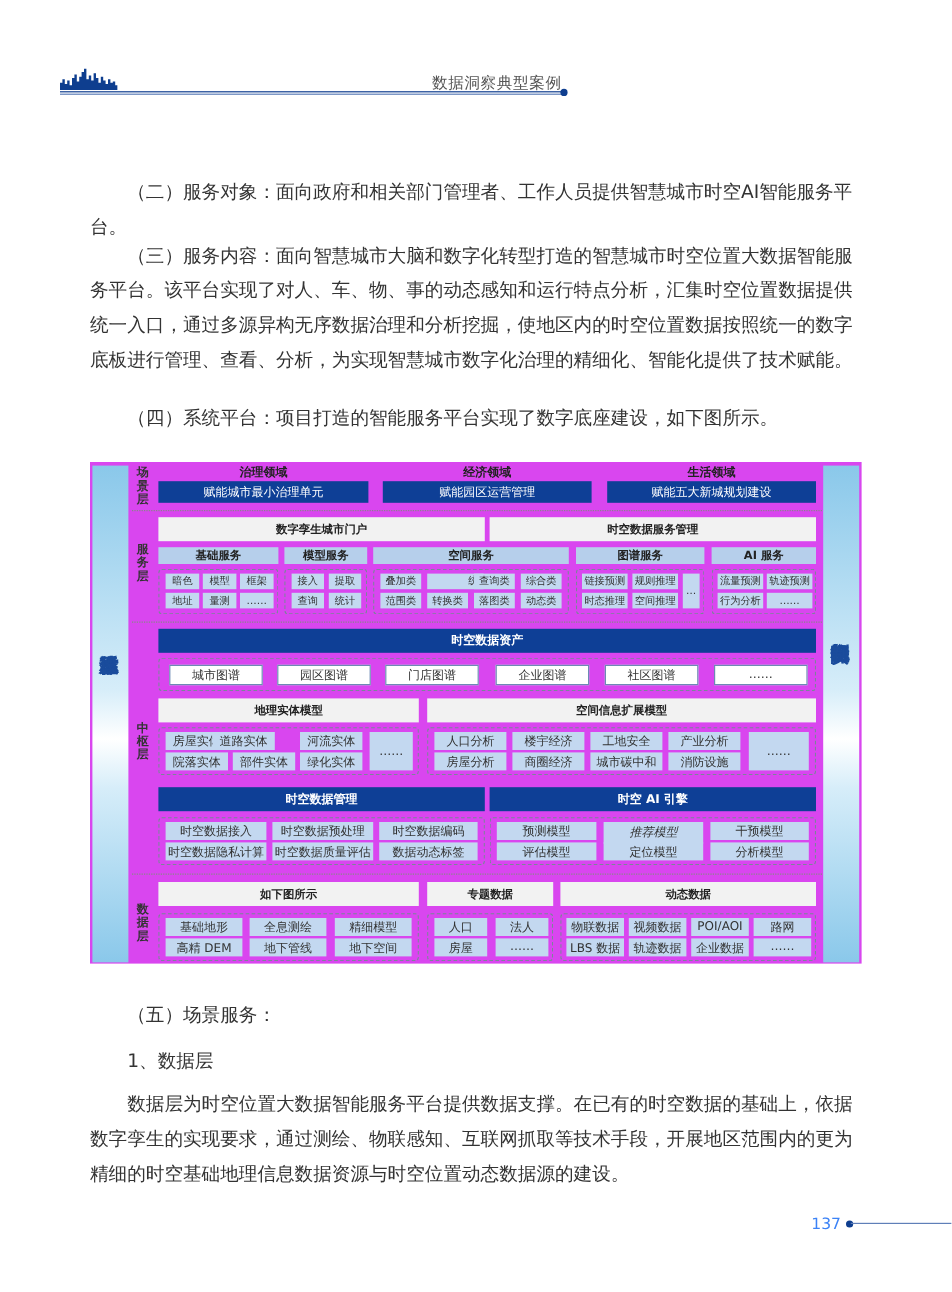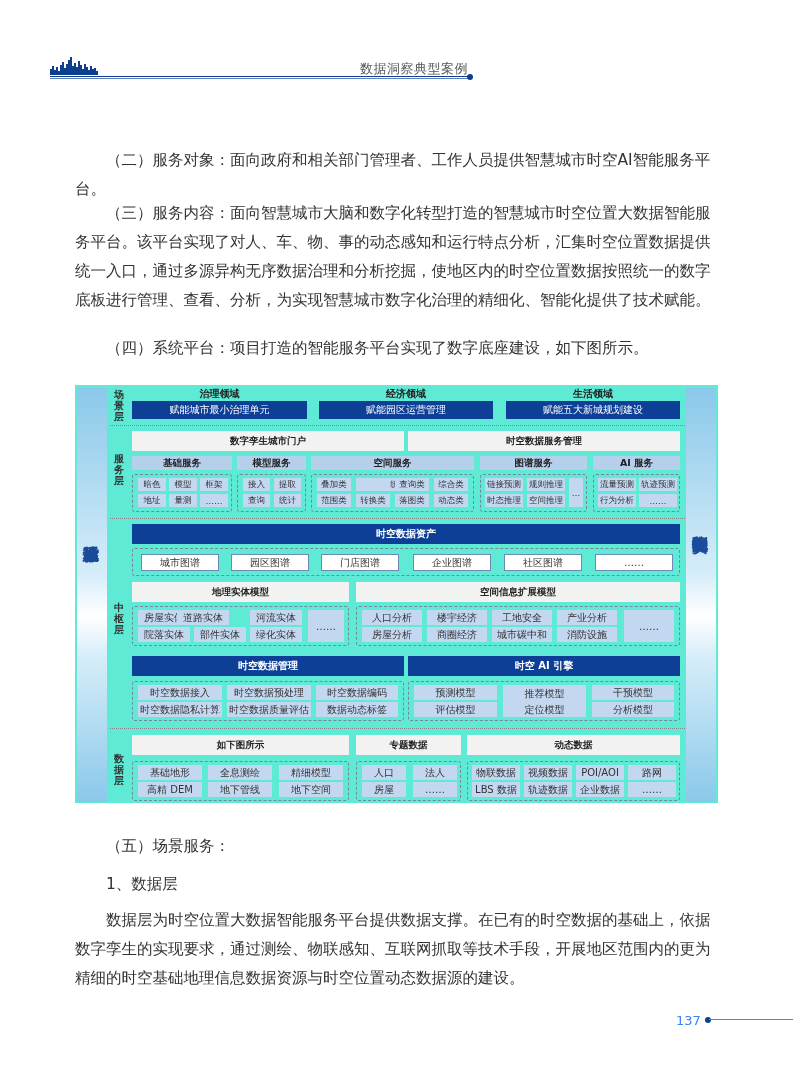--- a/index.html
+++ b/index.html
@@ -12,21 +12,21 @@
   .hdr-line { position: absolute; left: 50px; top: 76px; width: 420px; height: 2px; background: #3a6db5; width: 422px; }
   .hdr-line2 { position: absolute; left: 50px; top: 76px; width: 422px; height: 1px; background: #0e3e8f; }
   .hdr-title { position: absolute; right: 325px; top: 60px; font-size: 13px; color: #555; letter-spacing: 0.5px; }
   .hdr-dot { position: absolute; left: 467px; top: 74px; width: 6px; height: 6px; border-radius: 50%; background: #0e3e8f; }
 
   
   .para { position: absolute; left: 75px; width: 642px; font-size: 15.5px; line-height: 29px; color: #333; }
   .indent { text-indent: 31px; }
 
   
-  .diagram { position: absolute; left: 75px; top: 385px; width: 643px; height: 418px; background: #5eead4; }
+  .diagram { position: absolute; left: 75px; top: 385px; width: 643px; height: 418px; background: #d946ef; }
   .pillar { position: absolute; top: 3px; width: 30px; height: 414px;
             background: linear-gradient(to bottom, #8ac8ea 0%, #d6edf9 45%, #ffffff 55%, #d6edf9 65%, #8ac8ea 100%); }
   .pillar.left { left: 2px; }
   .pillar.right { left: 611px; }
   .pillar-text { position: absolute; left: 0; width: 30px; top: 160px; text-align: center; font-size: 16px; font-weight: bold; color: #1a4c9c; line-height: 19px; }
 
   .layer-label { position: absolute; left: 37px; width: 14px; font-size: 10px; font-weight: bold; color: #333; line-height: 11px; text-align: center; }
 
   .dash-h { position: absolute; left: 35px; width: 575px; height: 0; border-top: 1px dotted #888; }
 
@@ -171,21 +171,21 @@
   <div class="dgrp" style="left:57px;top:296px;width:272px;height:40px;">
     <div class="cell big" style="left:5px;top:3px;width:84px;height:15px;">时空数据接入</div>
     <div class="cell big" style="left:94px;top:3px;width:84px;height:15px;">时空数据预处理</div>
     <div class="cell big" style="left:183px;top:3px;width:82px;height:15px;">时空数据编码</div>
     <div class="cell big" style="left:5px;top:20px;width:84px;height:15px;">时空数据隐私计算</div>
     <div class="cell big" style="left:94px;top:20px;width:84px;height:15px;">时空数据质量评估</div>
     <div class="cell big" style="left:183px;top:20px;width:82px;height:15px;">数据动态标签</div>
   </div>
   <div class="dgrp" style="left:333px;top:296px;width:272px;height:40px;">
     <div class="cell big" style="left:5px;top:3px;width:83px;height:15px;">预测模型</div>
-    <div class="cell big" style="left:94px;top:3px;width:83px;height:18px;">推荐模型</div>
+    <div class="cell big" style="left:94px;top:3px;width:83px;height:18px;font-style:italic;">推荐模型</div>
     <div class="cell big" style="left:183px;top:3px;width:82px;height:15px;">干预模型</div>
     <div class="cell big" style="left:5px;top:20px;width:83px;height:15px;">评估模型</div>
     <div class="cell big" style="left:94px;top:20px;width:83px;height:15px;">定位模型</div>
     <div class="cell big" style="left:183px;top:20px;width:82px;height:15px;">分析模型</div>
   </div>
 
   <div class="dash-h" style="top:343px;"></div>
 
   <div class="layer-label" style="top:368px;">数据层</div>
   <div class="gray" style="left:57px;top:350px;width:217px;height:20px;">如下图所示</div>

